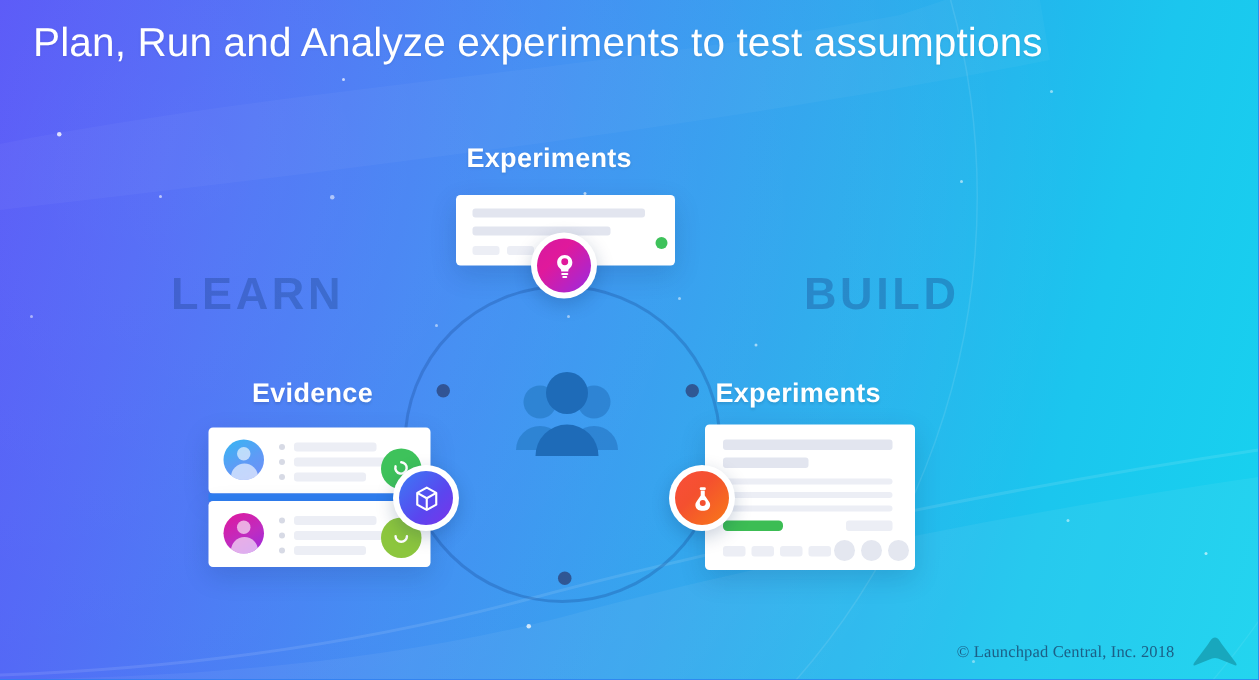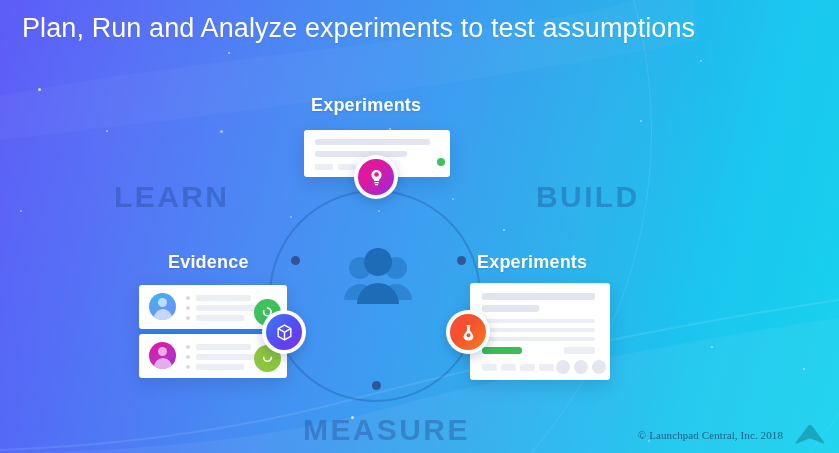--- a/index.html
+++ b/index.html
@@ -161,21 +161,20 @@
   <div class="star" style="left:803px;top:368px;width:2px;height:2px;opacity:.6"></div>
   <div class="star" style="left:711px;top:346px;width:2px;height:2px;opacity:.5"></div>
   <div class="star" style="left:351px;top:416px;width:3px;height:3px;opacity:.75"></div>
   <div class="star" style="left:648px;top:440px;width:2px;height:2px;opacity:.4"></div>
   <div class="star" style="left:378px;top:210px;width:2px;height:2px;opacity:.5"></div>
 
   <div class="title">Plan, Run and Analyze experiments to test assumptions</div>
 
   <div class="ghost build">BUILD</div>
   <div class="ghost learn">LEARN</div>
-  <div class="ghost measure">MEASURE</div>
 
   <div class="ring"></div>
   <div class="ring-dot d1"></div>
   <div class="ring-dot d2"></div>
   <div class="ring-dot d3"></div>
 
   <svg class="people" viewBox="0 0 76 58">
     <circle cx="20" cy="20" r="11" fill="#2b80cf" opacity=".85"></circle>
     <circle cx="56" cy="20" r="11" fill="#2b80cf" opacity=".85"></circle>
     <path d="M4 52 a16 16 0 0 1 32 0 z" fill="#2b80cf" opacity=".85"></path>

